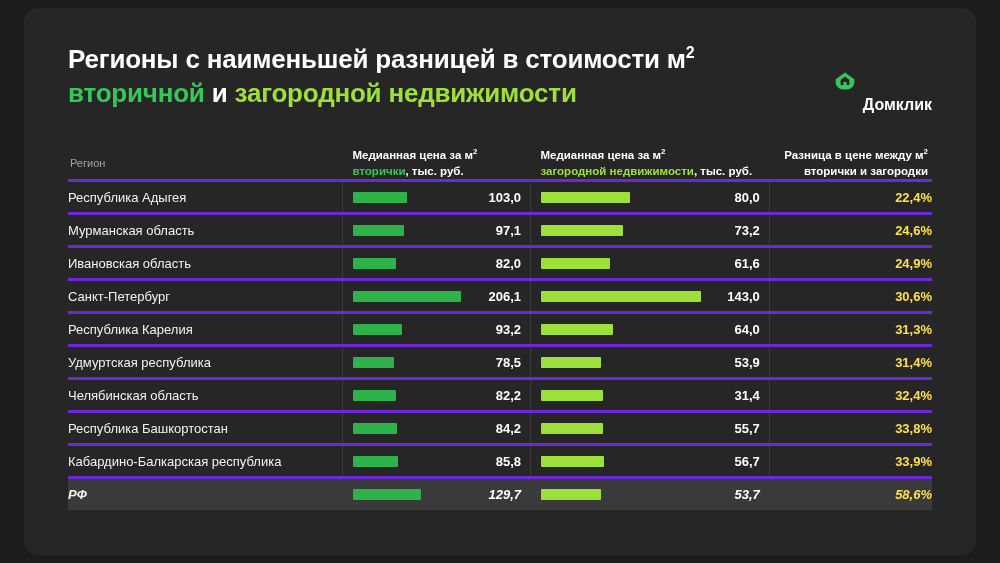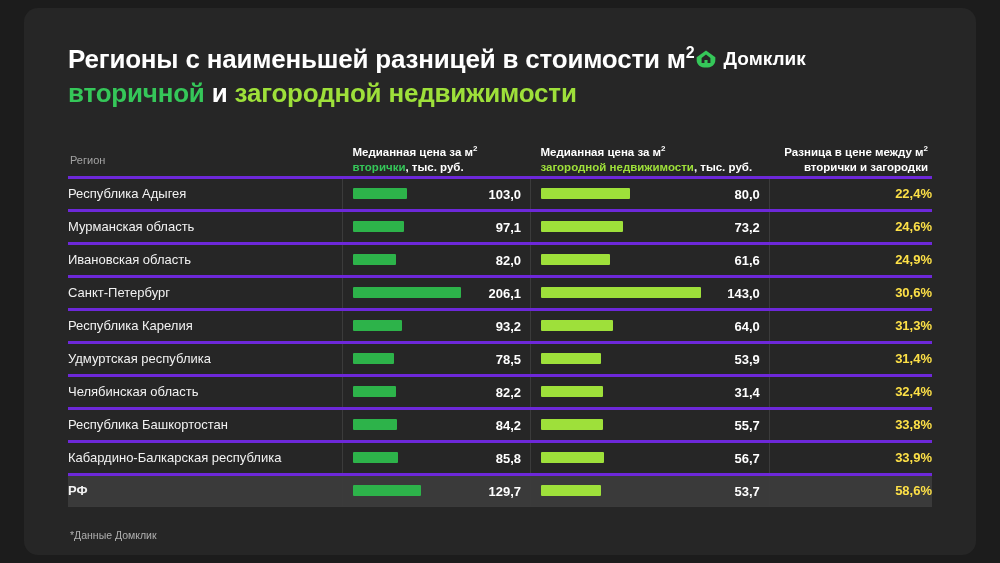--- a/index.html
+++ b/index.html
@@ -21,20 +21,21 @@
     width: 952px;
     height: 547px;
     background: #262626;
     border-radius: 14px;
     box-sizing: border-box;
     padding: 34px 44px 0 44px;
   }
   .header {
     display: flex;
     align-items: flex-start;
+    justify-content: space-between;
   }
   .title {
     font-size: 26px;
     font-weight: bold;
     line-height: 1.32;
     letter-spacing: -0.2px;
     margin: 0;
   }
   .title .sup {
     font-size: 16px;
@@ -49,23 +50,24 @@
     align-items: center;
     gap: 7px;
     margin-top: 6px;
     white-space: nowrap;
   }
   .logo-mark {
     width: 22px;
     height: 22px;
   }
   .logo-text {
-    font-size: 19px;
+    font-size: 16px;
     font-weight: bold;
     color: #ffffff;
+    margin-top: 48px;
   }
 
   table.chart {
     width: 100%;
     border-collapse: collapse;
     margin-top: 34px;
     table-layout: fixed;
   }
   table.chart th, table.chart td {
     padding: 0;
@@ -96,20 +98,21 @@
   thead th .sup { font-size: 8px; vertical-align: super; line-height: 0; }
 
   tbody tr {
     border-top: 3px solid #6d28d9;
   }
   tbody tr:last-child {
     border-bottom: 1px solid #3b3b3b;
   }
   tbody tr.total {
     background: #3a3a3a;
+    font-style: italic;
   }
   tbody tr.total td { font-weight: bold; }
 
   td.region {
     font-size: 13px;
     color: #f2f2f2;
     padding: 0 0 0 2px;
     height: 30px;
     white-space: nowrap;
     overflow: hidden;
@@ -359,14 +362,13 @@
             <div class="barwrap">
               <div class="bar cou" style="width: 60.0839px;"></div>
               <span class="val">53,7</span>
             </div>
           </td>
           <td class="diff">58,6%</td>
         </tr>
       </tbody>
   </table>
 
-  <div class="footnote">*Данные Домклик</div>
 </div>
 
 </body></html>

